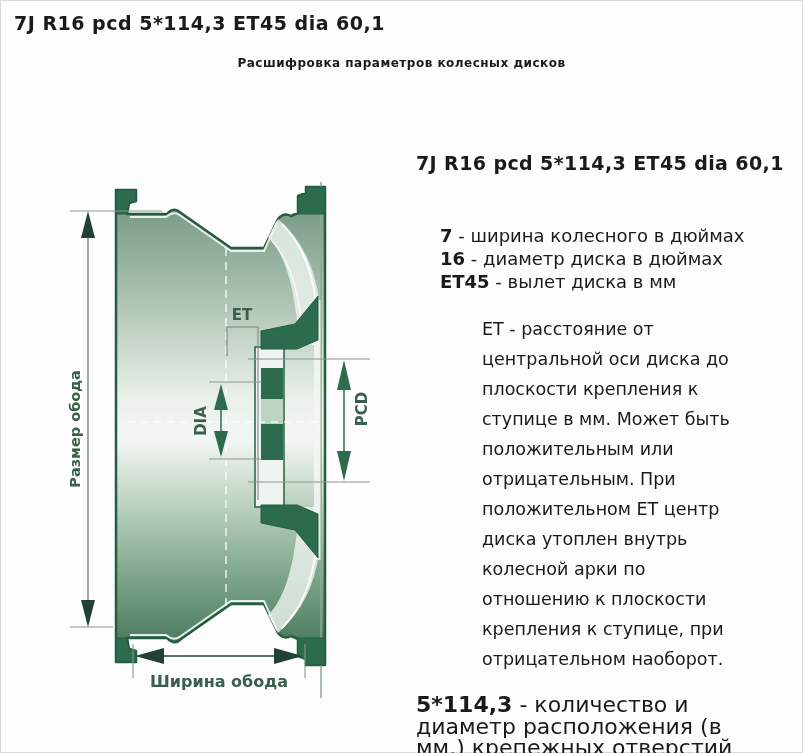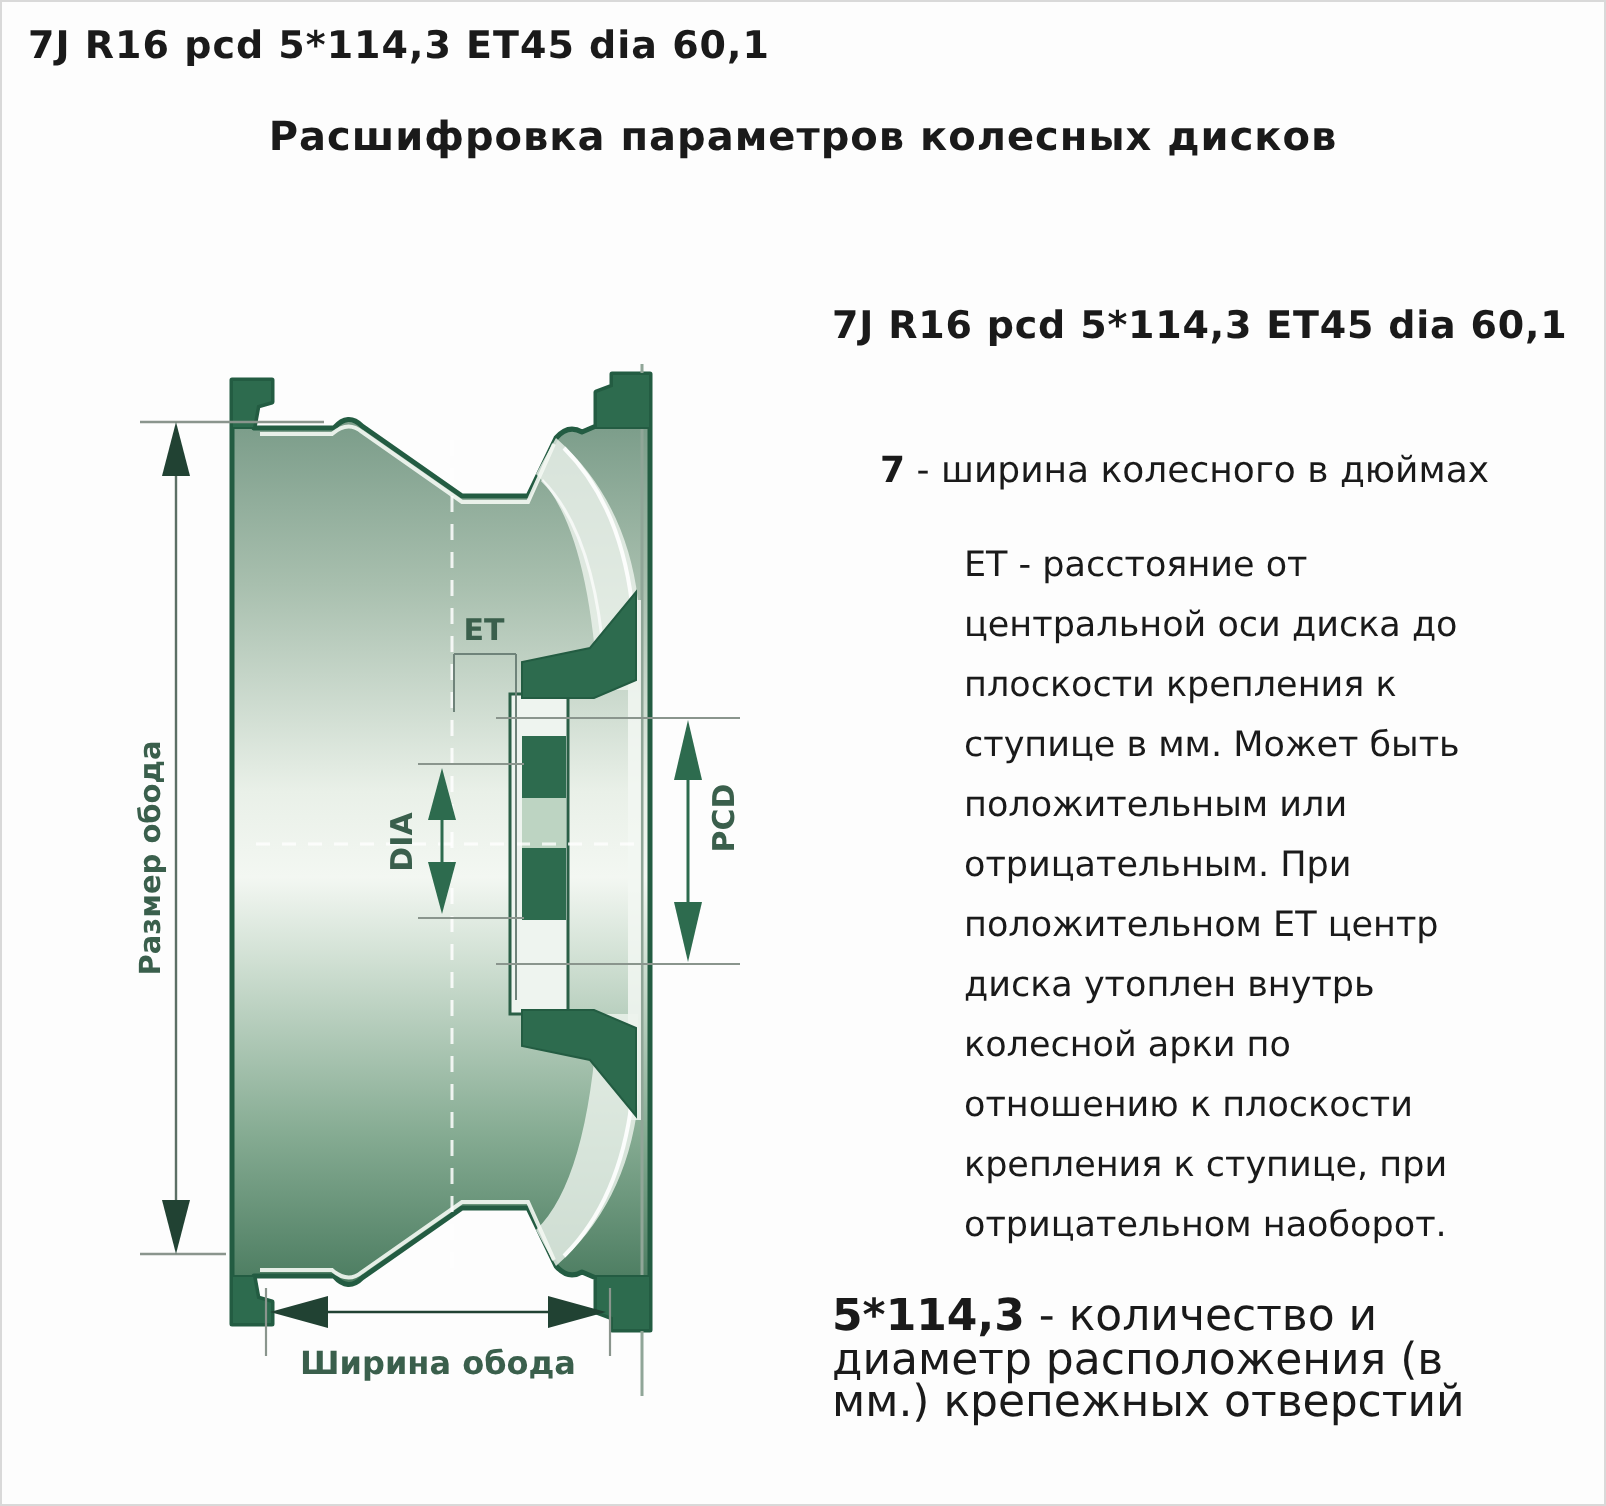--- a/index.html
+++ b/index.html
@@ -17,21 +17,21 @@
     box-sizing:border-box;
   }
   .top-title{
     position:absolute;left:14px;top:12px;
     font-size:19px;font-weight:bold;letter-spacing:.5px;
     white-space:nowrap;
   }
   .heading{
     position:absolute;left:0;right:0;top:56px;
     text-align:center;
-    font-size:20px;font-weight:bold;letter-spacing:.5px;
+    font-size:12px;font-weight:bold;letter-spacing:.5px;
   }
   .right-col{
     position:absolute;left:416px;top:152px;width:375px;
   }
   .right-col .col-header{
     font-size:19px;font-weight:bold;letter-spacing:.4px;
     margin:0 0 50px 0;white-space:nowrap;
   }
   .param-lines{font-size:18px;line-height:23px;margin-left:24px;}
   .param-lines b{font-weight:bold;}
@@ -145,20 +145,22 @@
     <polygon points="303,656 274,648 274,664" fill="#214233"></polygon>
     <text class="dim-label" x="219" y="687" text-anchor="middle" font-size="16">Ширина обода</text>
   </g>
 </svg>
 
 <div class="right-col">
   <p class="col-header">7J R16 pcd 5*114,3 ET45 dia 60,1</p>
 
   <div class="param-lines">
     <div><b>7</b> <span>- ширина колесного в дюймах</span></div>
+    <div><b>16</b> <span>- диаметр диска в дюймах</span></div>
+    <div><b>ET45</b> <span>- вылет диска в мм</span></div>
   </div>
 
   <div class="et-note">ET - расстояние от центральной оси диска до плоскости крепления к ступице в мм. Может быть положительным или отрицательным. При положительном ET центр диска утоплен внутрь колесной арки по отношению к плоскости крепления к ступице, при отрицательном наоборот.</div>
 
   <div class="bottom-block">
     <div><b>5*114,3</b> <span>- количество и диаметр расположения (в мм.) крепежных отверстий</span></div>
   </div>
 </div>
 
 </body></html>

